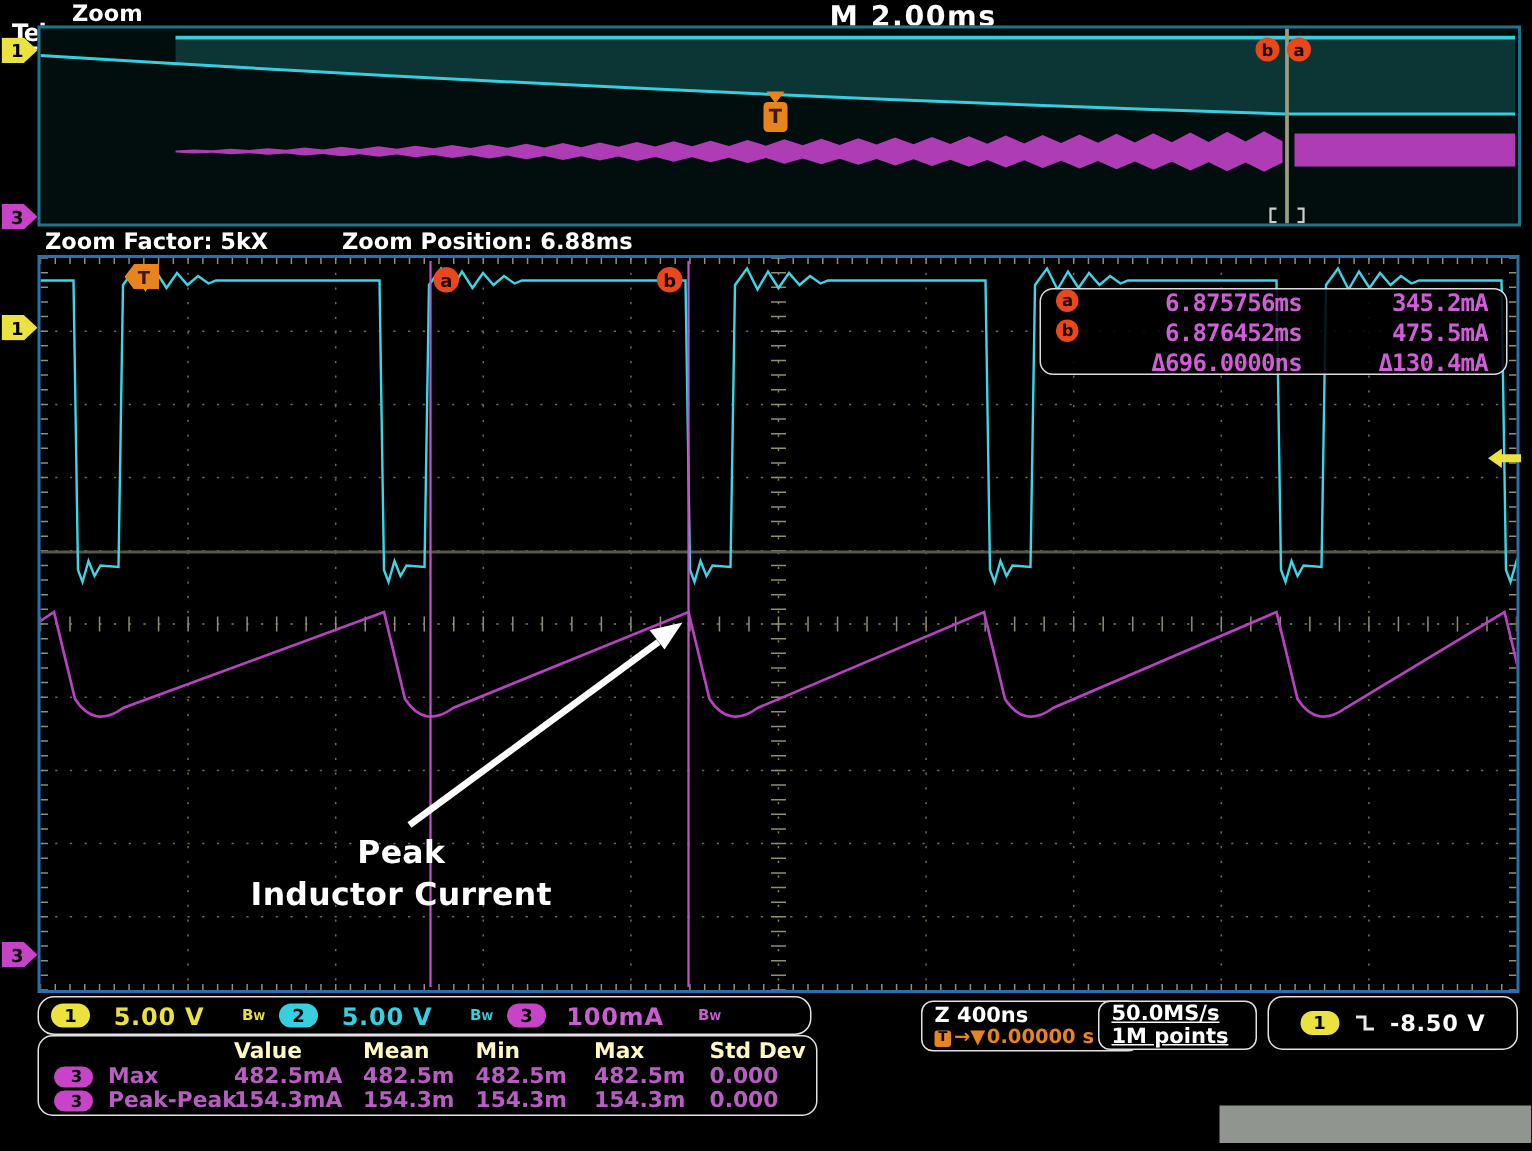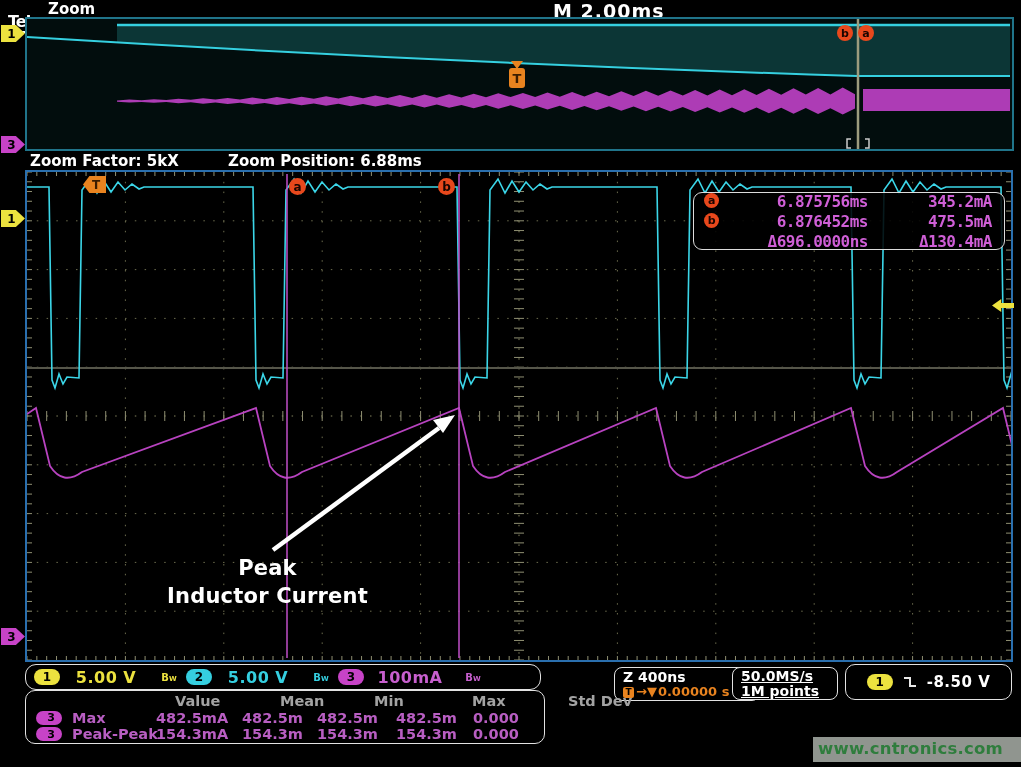--- a/index.html
+++ b/index.html
@@ -57,21 +57,21 @@
   #zbox .l1{color:#fff;font-weight:bold;font-size:14px;line-height:15px;}
   #zbox .l2{color:#e8831f;font-weight:bold;font-size:13px;line-height:14px;display:flex;align-items:center;gap:1px;}
   #zbox .ticon{display:inline-flex;width:11px;height:11px;background:#e8831f;color:#000;border-radius:2px;font-size:9px;align-items:center;justify-content:center;margin-right:1px;}
   #acqbox{left:732px;top:667px;width:106px;height:33px;border-radius:8px;padding:1px 0 0 8px;color:#fff;font-weight:bold;font-size:14px;line-height:15px;text-decoration:underline;}
   #trigbox{left:845px;top:664px;width:167px;height:36px;border-radius:10px;display:flex;align-items:center;justify-content:center;gap:9px;}
   #trigbox .tlevel{color:#fff;font-weight:bold;font-size:15px;letter-spacing:.5px;}
   
   #meas{left:25px;top:690px;width:520px;height:54px;border-radius:10px;padding:2px 6px;}
   .mrow{display:grid;grid-template-columns:120px 86px 75px 79px 77px 70px;height:16.5px;align-items:center;font-weight:bold;font-size:14.5px;}
   .mrow span{padding-left:4px;white-space:nowrap;}
-  .mhead{color:#a3a3a3;gap:19px;}
+  .mhead{color:#fef9c3;}
   .mdata{color:#b85ec2;}
   .mlabel{display:flex;align-items:center;gap:6px;}
   .oval.sm{width:22px;height:14px;font-size:11px;border-radius:7px;}
   
   #graybar{position:absolute;left:813px;top:737px;width:208px;height:25px;background:#90958f;z-index:1;}
   #datebox{left:885px;top:723px;width:128px;height:36px;border-radius:8px;z-index:2;color:#fff;font-weight:bold;font-size:14px;
     display:flex;flex-direction:column;align-items:center;justify-content:center;line-height:16px;}
   #watermark{position:absolute;left:818px;top:739px;color:#2a7c39;font-weight:bold;font-size:16.5px;z-index:3;letter-spacing:.2px;opacity:.95;}
 </style>
 </head>
@@ -225,15 +225,14 @@
         </span>
       <span>154.3mA</span>
       <span>154.3m</span>
       <span>154.3m</span>
       <span>154.3m</span>
       <span>0.000</span>
     </div>
   </div>
 
   <div id="graybar"></div>
-  <div id="watermark">www.cntronics.com</div>
 
 </div>
 
 </body></html>

